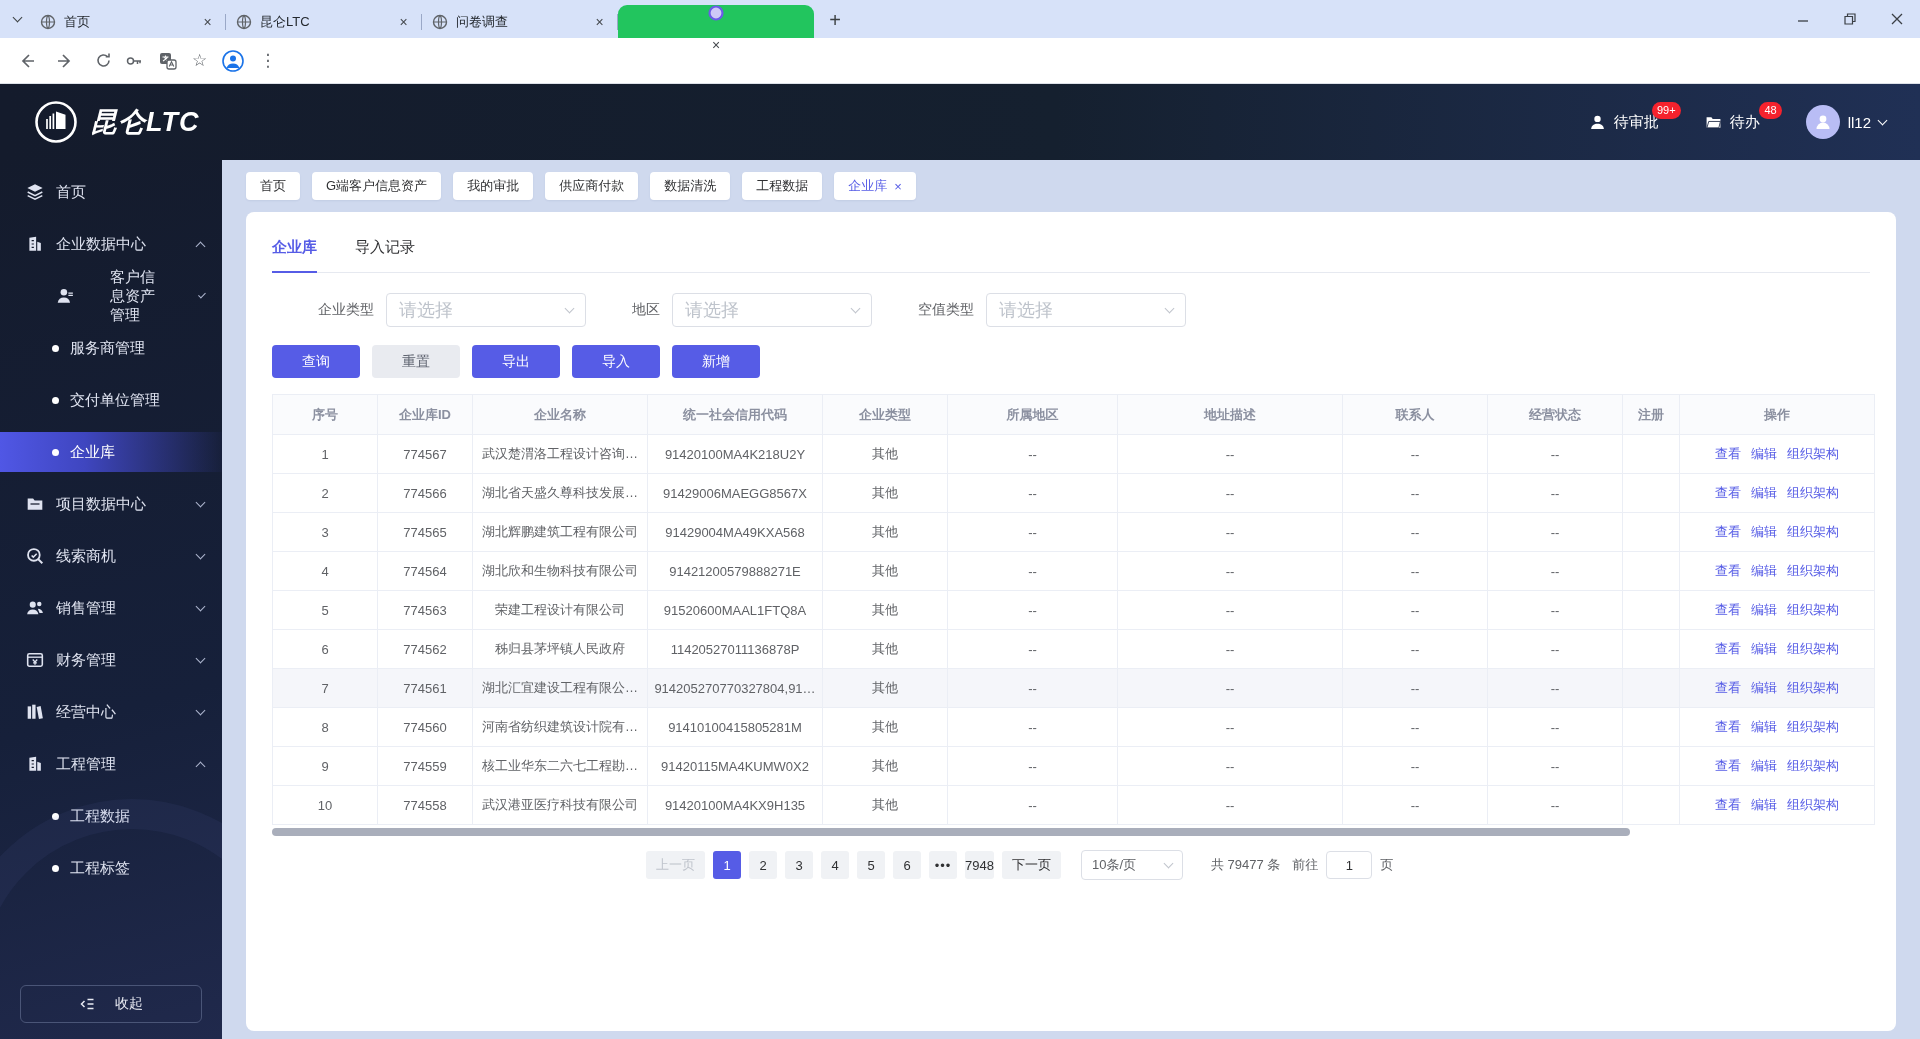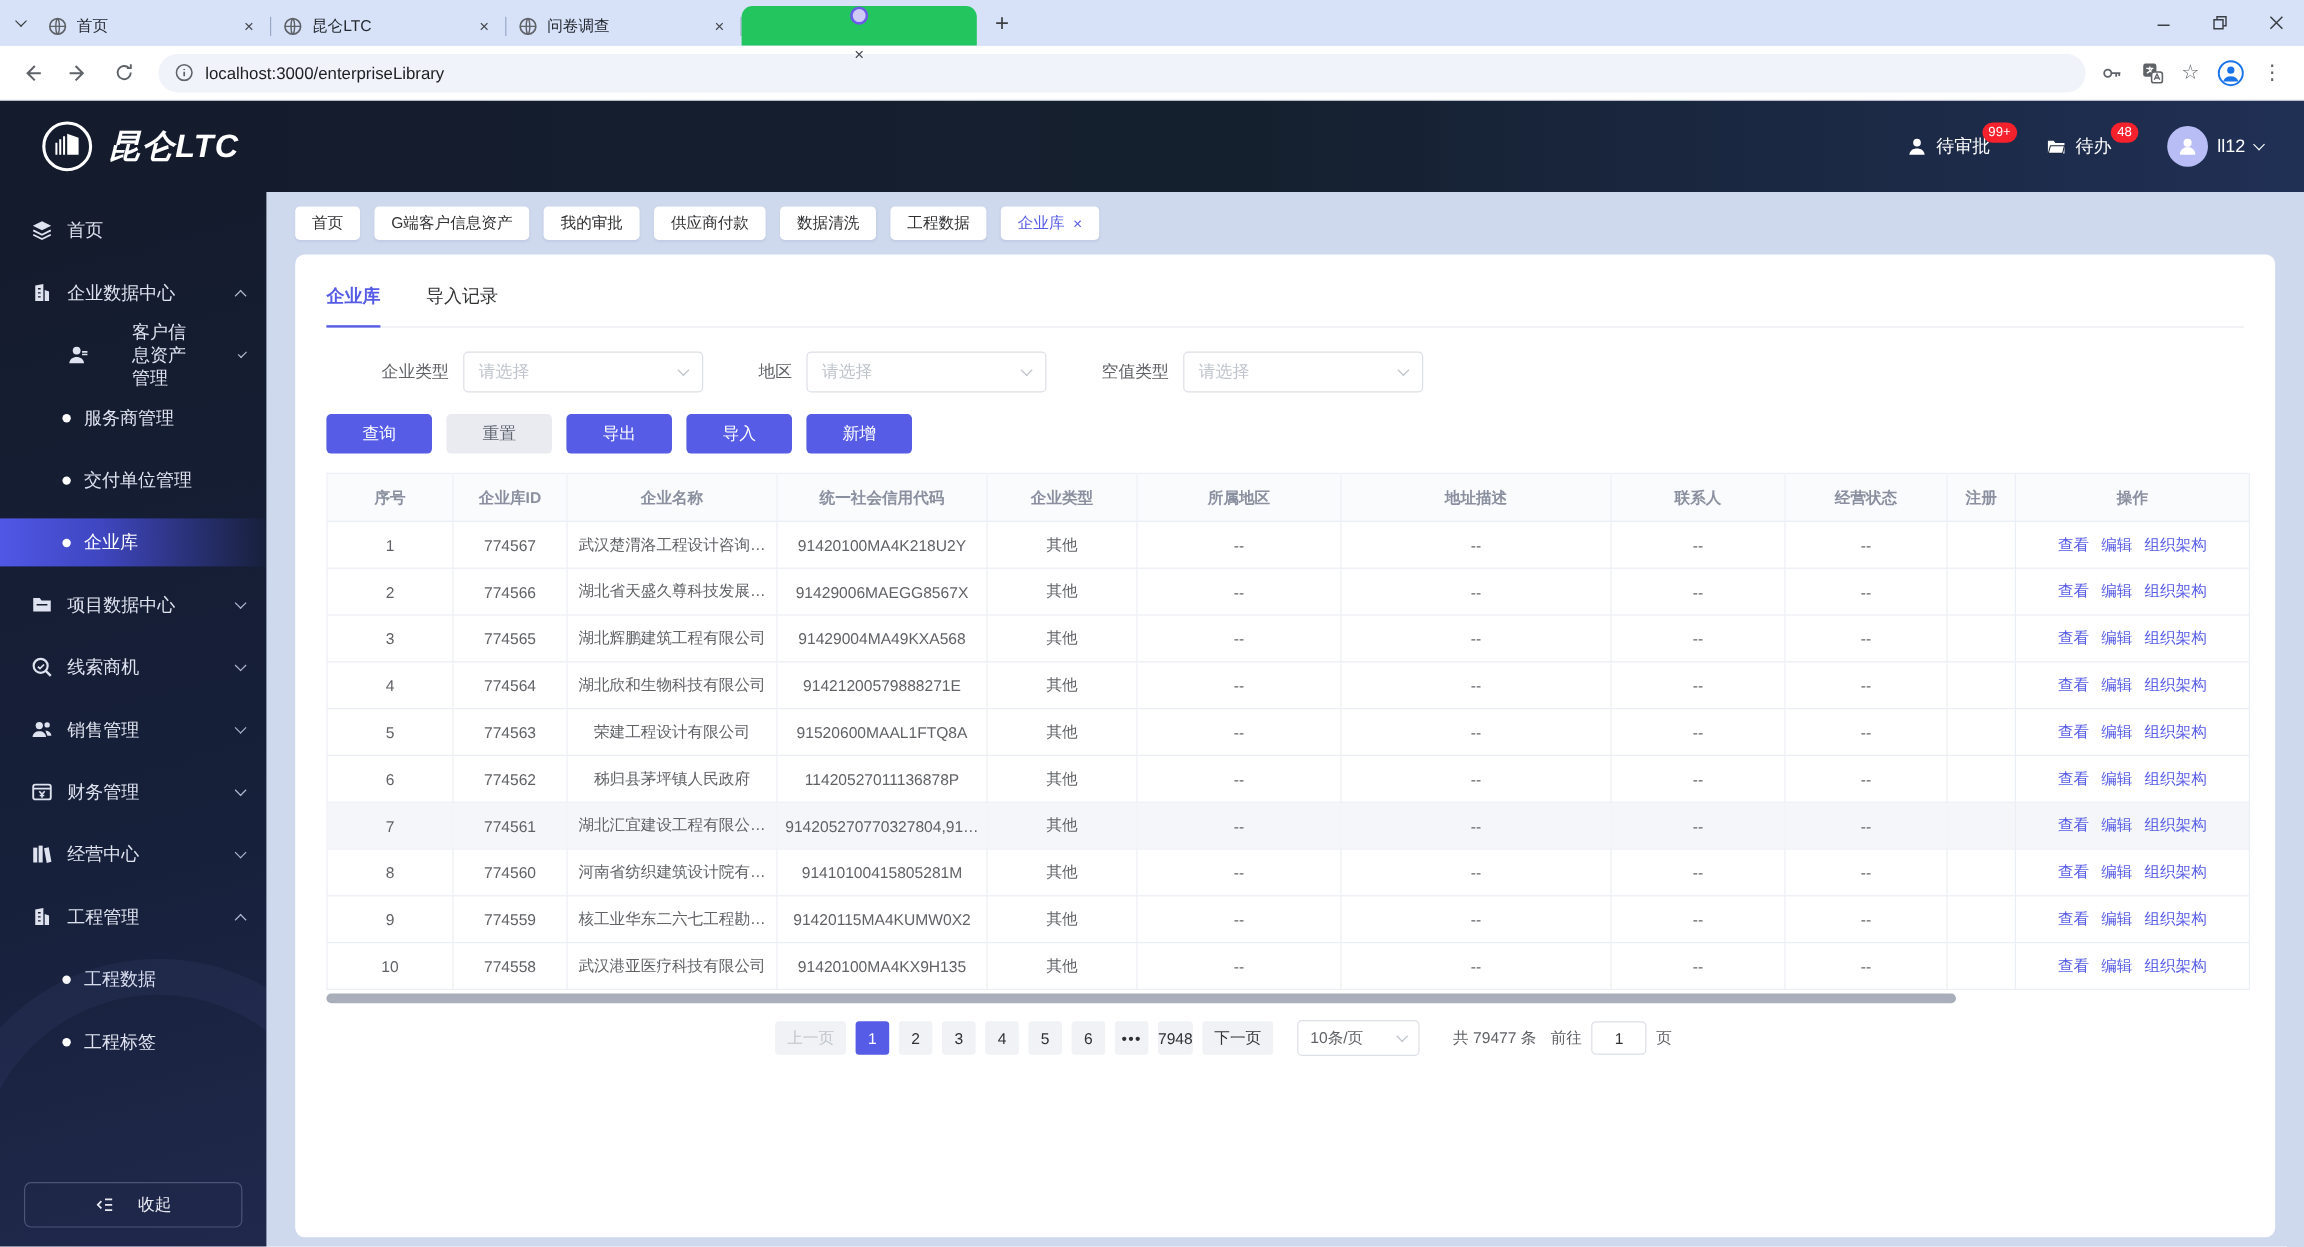--- a/index.html
+++ b/index.html
@@ -60,21 +60,21 @@
   .card { flex:1; background:#fff; border-radius:8px; margin-top:12px; padding:26px 26px 0; display:flex; flex-direction:column; overflow:hidden; }
   .mtabs { display:flex; gap:38px; border-bottom:1px solid #e6e9f0; flex:none; }
   .mtab { font-size:15px; color:#303133; padding-bottom:15px; position:relative; cursor:pointer; }
   .mtab.active { color:#565CE6; font-weight:700; }
   .mtab.active::after { content:""; position:absolute; left:0; right:0; bottom:-1px; height:2px; background:#565CE6; }
 
   .filters { margin-top:20px; display:flex; align-items:center; flex:none; }
   .f-input { width:238px; height:34px; border:1px solid #dcdfe6; border-radius:4px; padding:0 12px; font-size:13px; color:#303133; outline:none; font-family:inherit; }
   .f-input::placeholder { color:#bfc4cc; }
   .f-label { margin-left:46px; margin-right:12px; font-size:14px; color:#606266; white-space:nowrap; }
-  .select { width:200px; height:34px; border:1px solid #dcdfe6; border-radius:4px; display:flex; align-items:center; justify-content:space-between; padding:0 12px; font-size:14px; color:#bfc4cc; cursor:pointer; }
+  .select { width:200px; height:34px; border:1px solid #dcdfe6; border-radius:4px; display:flex; align-items:center; justify-content:space-between; padding:0 12px; font-size:18px; color:#bfc4cc; cursor:pointer; }
   .select .cv { color:#c0c4cc; }
 
   .actions { margin-top:18px; display:flex; gap:12px; flex:none; }
   .btn { width:88px; height:33px; border:none; border-radius:4px; font-size:14px; cursor:pointer; font-family:inherit; }
   .btn.primary { background:#565CE6; color:#fff; }
   .btn.plain { background:#e9ebf0; color:#5f6470; }
 
   .tablewrap { margin-top:16px; flex:none; }
   table { width:100%; border-collapse:collapse; table-layout:fixed; border:1px solid #ebeef5; }
   th { height:40px; background:#fafbfd; color:#8b90a0; font-weight:700; font-size:13px; border-right:1px solid #ebeef5; border-bottom:1px solid #ebeef5; white-space:nowrap; overflow:hidden; }
@@ -181,27 +181,20 @@
     <div class="navbtn">
         <svg width="18" height="18" viewBox="0 0 18 18" fill="none">
           <path d="M7 3l6 6-6 6M13 9H2" stroke="#5f6368" stroke-width="1.7"></path>
         </svg>
       </div>
     <div class="navbtn">
         <svg width="17" height="17" viewBox="0 0 17 17" fill="none">
           <path d="M14 8.5a5.5 5.5 0 1 1-1.6-3.9M14 1.5v3.3h-3.3" stroke="#5f6368" stroke-width="1.6"></path>
         </svg>
       </div>
-    <div class="urlpill">
-      <svg width="15" height="15" viewBox="0 0 15 15" fill="none">
-          <circle cx="7.5" cy="7.5" r="6.5" stroke="#5f6368" stroke-width="1.3"></circle>
-          <path d="M7.5 6.8v3.7M7.5 4.4v1" stroke="#5f6368" stroke-width="1.4"></path>
-        </svg>
-      <span class="urltext">localhost:3000/enterpriseLibrary</span>
-    </div>
     <div class="tool-icons">
       <svg width="20" height="20" viewBox="0 0 20 20" fill="none">
           <circle cx="6.5" cy="10" r="3" stroke="#5f6368" stroke-width="1.5"></circle>
           <path d="M9.5 10H17M13.5 10v3M16 10v2.3" stroke="#5f6368" stroke-width="1.5"></path>
         </svg>
       <svg width="20" height="20" viewBox="0 0 20 20" fill="none">
           <rect x="2" y="2" width="11" height="11" rx="2" fill="#5f6368"></rect>
           <path d="M4.5 6h6M7.5 4.5v1.5M5 10c2-1 4-2.5 4.5-4M10 10C8.5 9 7 7.5 6.5 6" stroke="#fff" stroke-width="1.1"></path>
           <rect x="9" y="9" width="9" height="9" rx="2" fill="#fff" stroke="#5f6368" stroke-width="1.3"></rect>
           <path d="M11.2 15.5l2.3-4.8 2.3 4.8M12 14h3" stroke="#5f6368" stroke-width="1.1"></path>

